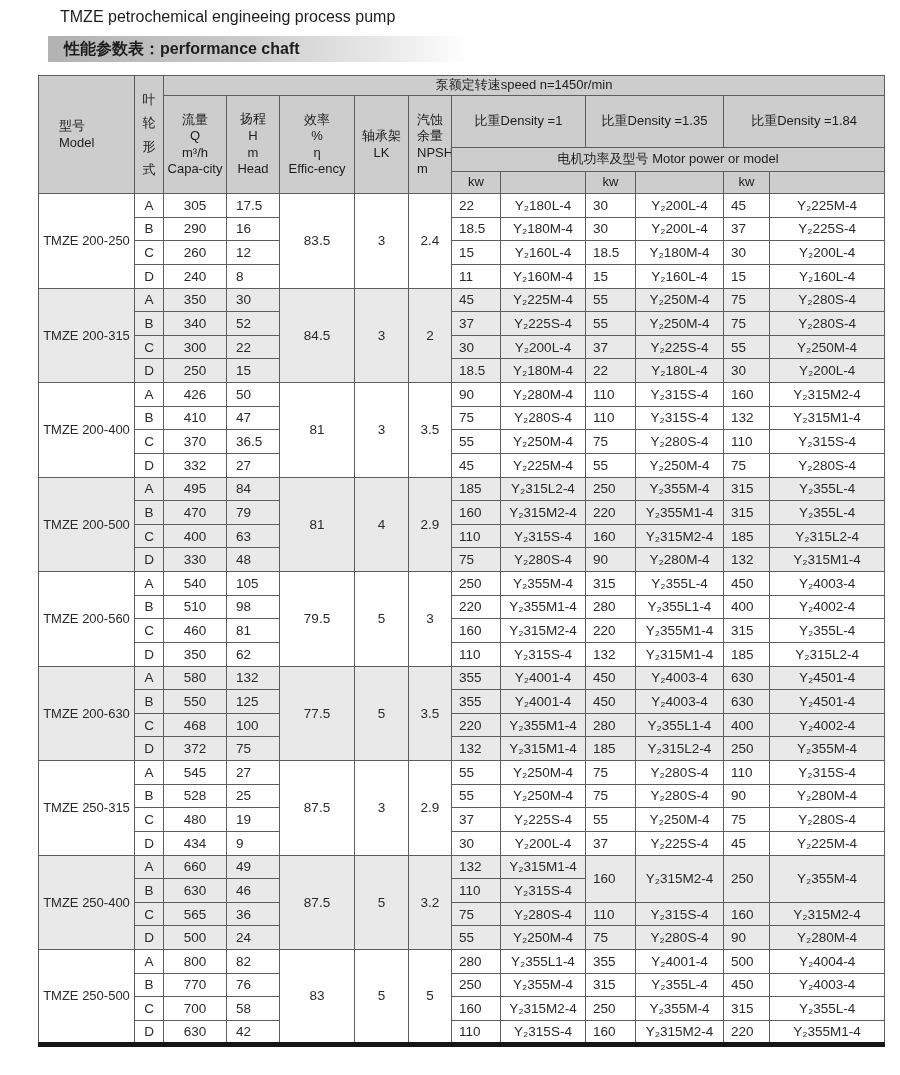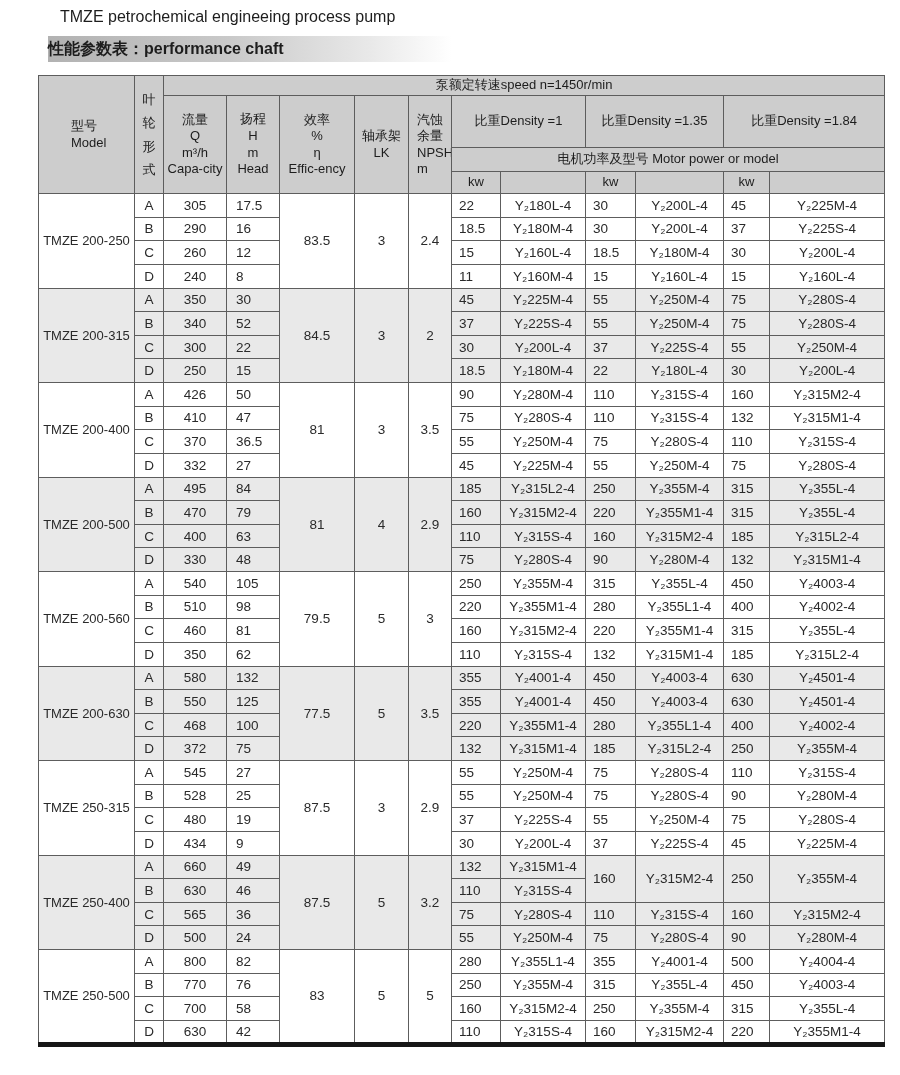--- a/index.html
+++ b/index.html
@@ -5,37 +5,37 @@
   html,body{margin:0;padding:0;}
   body{
     width:900px;height:1075px;overflow:hidden;background:#fff;
     font-family:"Liberation Sans","DejaVu Sans",sans-serif;color:#1d1d1d;
   }
   .page{padding:5px 16px 0 38px;}
   .title-zh{margin:2px 0 0 22px;font-size:21px;font-weight:bold;letter-spacing:1px;}
   .title-en{margin:3px 0 0 22px;font-size:16px;}
   .section-bar{
     margin:10px 0 13px 10px;width:404px;height:26px;line-height:26px;
-    padding-left:0;font-size:16px;font-weight:bold;
+    padding-left:16px;font-size:16px;font-weight:bold;
     background:linear-gradient(to right,#b2b2b2 0%,#c9c9c9 45%,#e9e9e9 80%,#ffffff 100%);
   }
   table.perf{
     border-collapse:collapse;table-layout:fixed;width:846px;
     border:1px solid #4c4c4c;border-bottom:5px solid #161616;
   }
   .perf th,.perf td{
     border:1px solid #5d5d5d;padding:0;overflow:hidden;
     font-size:13px;vertical-align:middle;text-align:center;
   }
   .perf thead th{background:#cdcdcd;font-weight:normal;white-space:pre-line;line-height:1.25;}
   .perf thead tr:nth-child(1){height:20px;}
   .perf thead tr:nth-child(2){height:52px;}
   .perf thead tr:nth-child(3){height:24px;}
   .perf thead tr:nth-child(4){height:22px;}
-  .perf thead th.model-h{text-align:left;padding-left:32px;margin-left:36px;}
+  .perf thead th.model-h{text-align:left;padding-left:20px;margin-left:36px;}
   .perf thead th.imp-h{line-height:1.8;}
   .perf thead th.npsh-h{text-align:left;padding-left:8px;}
   .perf thead th.head-h{line-height:1.3;}
   .perf tbody tr{height:23.64px;}
   .perf tbody td{font-size:13.5px;color:#2a2a2a;background:#fff;}
   .perf tbody tr.band td{background:#e9e9e9;}
   .perf tbody td.l{text-align:left;padding-left:9px;}
   .perf tbody td.kw{padding-left:7px;}
   .perf tbody td.model{font-size:13px;}
 </style>

